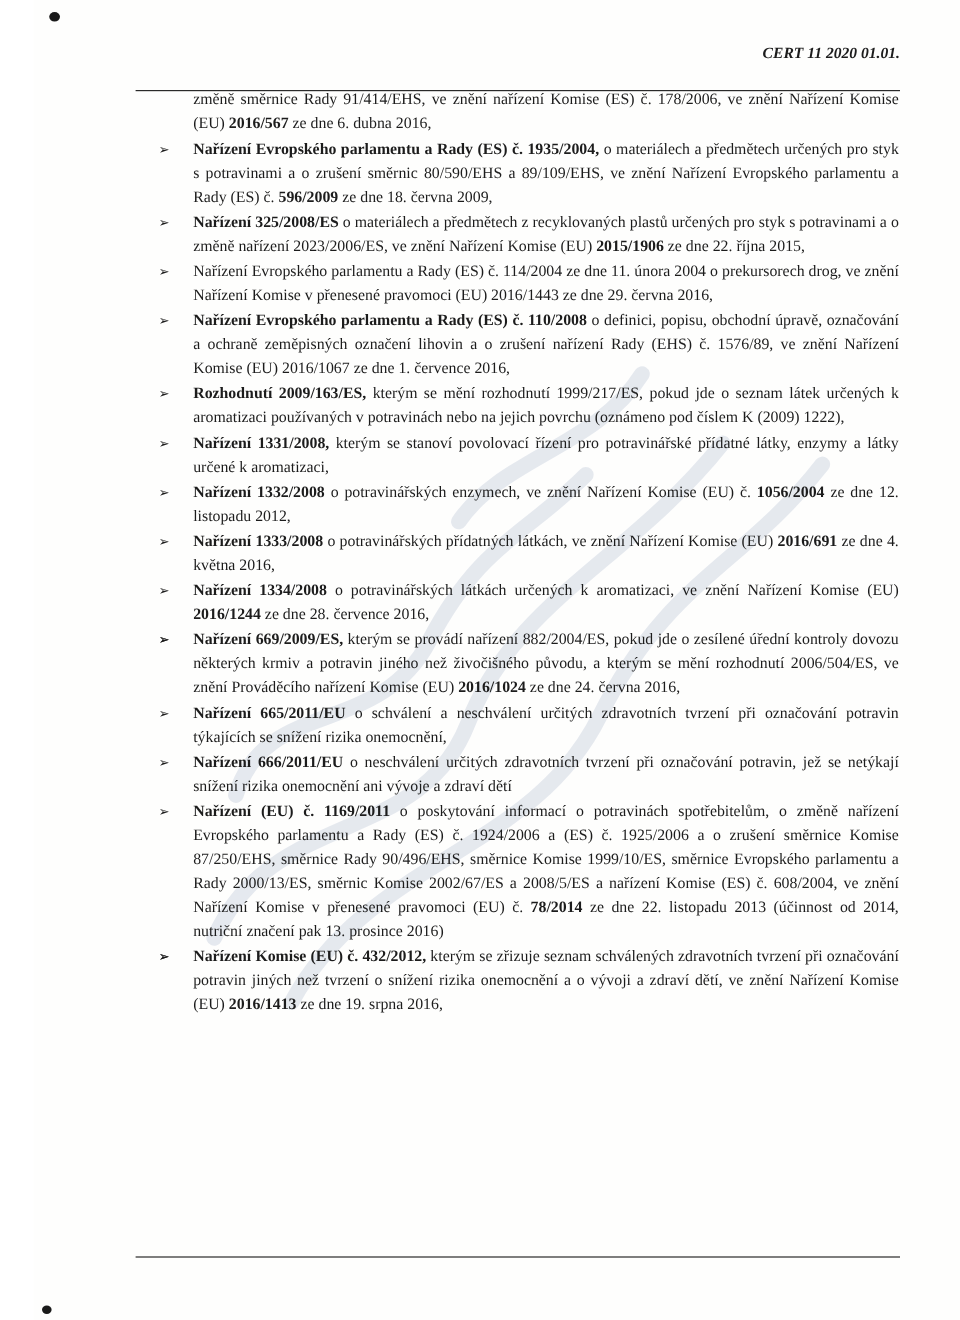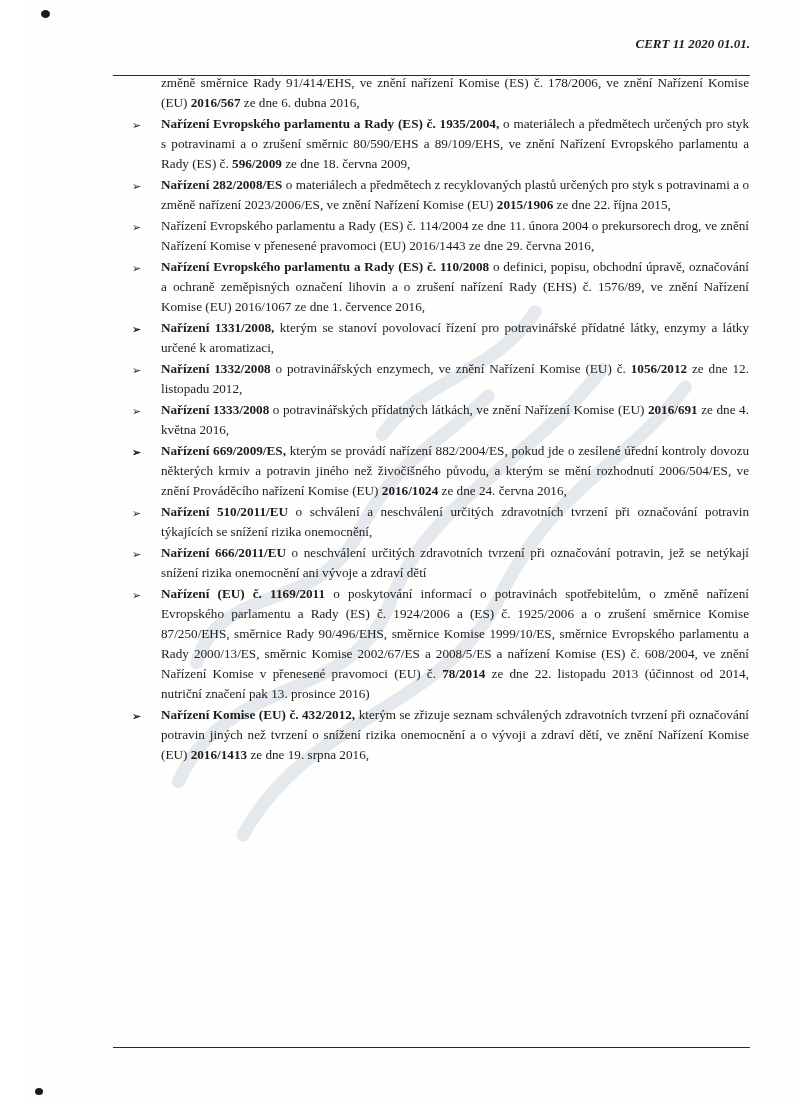--- a/index.html
+++ b/index.html
@@ -122,31 +122,31 @@
   <div class="artifact dot-bl"></div>
   <div class="artifact dot-br"></div>
 
   <div class="doc-ref">CERT 11 2020 01.01.</div>
   <div class="top-rule"></div>
 
   <main class="content">
     <p class="intro" id="intro"><span>změně směrnice Rady 91/414/EHS, ve znění nařízení Komise (ES) č. 178/2006, ve znění Nařízení Komise (EU) </span><span class="b">2016/567</span><span> ze dne 6. dubna 2016,</span></p>
     <ul class="reg-list" id="reg-list">
         <li><span class="bullet">➢</span><span><span class="b">Nařízení Evropského parlamentu a Rady (ES) č. 1935/2004,</span><span> o materiálech a předmětech určených pro styk s potravinami a o zrušení směrnic 80/590/EHS a 89/109/EHS, ve znění Nařízení Evropského parlamentu a Rady (ES) č. </span><span class="b">596/2009</span><span> ze dne 18. června 2009,</span></span></li>
-        <li><span class="bullet">➢</span><span><span class="b">Nařízení 282/2008/ES</span><span> o materiálech a předmětech z recyklovaných plastů určených pro styk s potravinami a o změně nařízení 2023/2006/ES, ve znění Nařízení Komise (EU) </span><span class="b">2015/1906</span><span> ze dne 22. října 2015,</span></span></li>
+        <li><span class="bullet">➢</span><span><span class="b">Nařízení 325/2008/ES</span><span> o materiálech a předmětech z recyklovaných plastů určených pro styk s potravinami a o změně nařízení 2023/2006/ES, ve znění Nařízení Komise (EU) </span><span class="b">2015/1906</span><span> ze dne 22. října 2015,</span></span></li>
         <li><span class="bullet">➢</span><span><span>Nařízení Evropského parlamentu a Rady (ES) č. 114/2004 ze dne 11. února 2004 o prekursorech drog, ve znění Nařízení Komise v přenesené pravomoci (EU) 2016/1443 ze dne 29. června 2016,</span></span></li>
         <li><span class="bullet">➢</span><span><span class="b">Nařízení Evropského parlamentu a Rady (ES) č. 110/2008</span><span> o definici, popisu, obchodní úpravě, označování a ochraně zeměpisných označení lihovin a o zrušení nařízení Rady (EHS) č. 1576/89, ve znění Nařízení Komise (EU) 2016/1067 ze dne 1. července 2016,</span></span></li>
-        <li><span class="bullet">➢</span></li>
+        <li><span class="bullet">➢</span><span><span class="b">Rozhodnutí 2009/163/ES,</span><span> kterým se mění rozhodnutí 1999/217/ES, pokud jde o seznam látek určených k aromatizaci používaných v potravinách nebo na jejich povrchu (oznámeno pod číslem K (2009) 1222),</span></span></li>
         <li><span class="bullet">➢</span><span><span class="b">Nařízení 1331/2008,</span><span> kterým se stanoví povolovací řízení pro potravinářské přídatné látky, enzymy a látky určené k aromatizaci,</span></span></li>
-        <li><span class="bullet">➢</span><span><span class="b">Nařízení 1332/2008</span><span> o potravinářských enzymech, ve znění Nařízení Komise (EU) č. </span><span class="b">1056/2012</span><span> ze dne 12. listopadu 2012,</span></span></li>
+        <li><span class="bullet">➢</span><span><span class="b">Nařízení 1332/2008</span><span> o potravinářských enzymech, ve znění Nařízení Komise (EU) č. </span><span class="b">1056/2004</span><span> ze dne 12. listopadu 2012,</span></span></li>
         <li><span class="bullet">➢</span><span><span class="b">Nařízení 1333/2008</span><span> o potravinářských přídatných látkách, ve znění Nařízení Komise (EU) </span><span class="b">2016/691</span><span> ze dne 4. května 2016,</span></span></li>
-        <li><span class="bullet">➢</span></li>
+        <li><span class="bullet">➢</span><span><span class="b">Nařízení 1334/2008</span><span> o potravinářských látkách určených k aromatizaci, ve znění Nařízení Komise (EU) </span><span class="b">2016/1244</span><span> ze dne 28. července 2016,</span></span></li>
         <li><span class="bullet">➢</span></li>
         <li><span class="bullet">➢</span><span><span class="b">Nařízení 669/2009/ES,</span><span> kterým se provádí nařízení 882/2004/ES, pokud jde o zesílené úřední kontroly dovozu některých krmiv a potravin jiného než živočišného původu, a kterým se mění rozhodnutí 2006/504/ES, ve znění Prováděcího nařízení Komise (EU) </span><span class="b">2016/1024</span><span> ze dne 24. června 2016,</span></span></li>
-        <li><span class="bullet">➢</span><span><span class="b">Nařízení 510/2011/EU</span><span> o schválení a neschválení určitých zdravotních tvrzení při označování potravin týkajících se snížení rizika onemocnění,</span></span></li>
+        <li><span class="bullet">➢</span><span><span class="b">Nařízení 665/2011/EU</span><span> o schválení a neschválení určitých zdravotních tvrzení při označování potravin týkajících se snížení rizika onemocnění,</span></span></li>
         <li><span class="bullet">➢</span><span><span class="b">Nařízení 666/2011/EU</span><span> o neschválení určitých zdravotních tvrzení při označování potravin, jež se netýkají snížení rizika onemocnění ani vývoje a zdraví dětí</span></span></li>
         <li><span class="bullet">➢</span><span><span class="b">Nařízení (EU) č. 1169/2011</span><span> o poskytování informací o potravinách spotřebitelům, o změně nařízení Evropského parlamentu a Rady (ES) č. 1924/2006 a (ES) č. 1925/2006 a o zrušení směrnice Komise 87/250/EHS, směrnice Rady 90/496/EHS, směrnice Komise 1999/10/ES, směrnice Evropského parlamentu a Rady 2000/13/ES, směrnic Komise 2002/67/ES a 2008/5/ES a nařízení Komise (ES) č. 608/2004, ve znění Nařízení Komise v přenesené pravomoci (EU) č. </span><span class="b">78/2014</span><span> ze dne 22. listopadu 2013 (účinnost od 2014, nutriční značení pak 13. prosince 2016)</span></span></li>
         <li><span class="bullet">➢</span></li>
         <li><span class="bullet">➢</span><span><span class="b">Nařízení Komise (EU) č. 432/2012,</span><span> kterým se zřizuje seznam schválených zdravotních tvrzení při označování potravin jiných než tvrzení o snížení rizika onemocnění a o vývoji a zdraví dětí, ve znění Nařízení Komise (EU) </span><span class="b">2016/1413</span><span> ze dne 19. srpna 2016,</span></span></li>
       </ul>
   </main>
 
   <div class="footer-rule"></div>
 
 </div>

